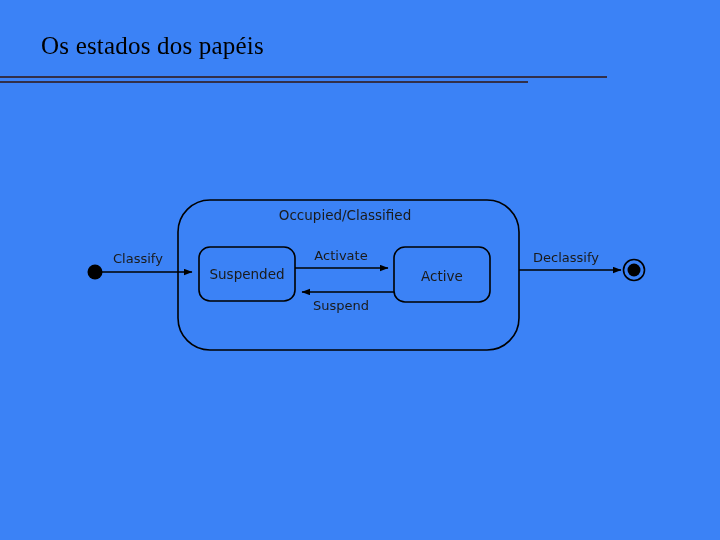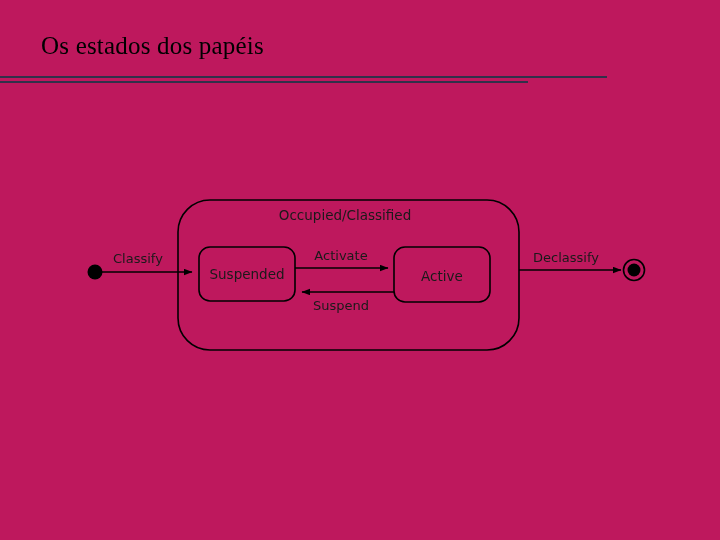--- a/index.html
+++ b/index.html
@@ -4,21 +4,21 @@
 <style>
   html, body {
     margin: 0;
     padding: 0;
     background: #ffffff;
   }
   #slide {
     position: relative;
     width: 720px;
     height: 540px;
-    background: #be185d;
+    background: #3b82f6;
     overflow: hidden;
     font-family: "Liberation Sans", sans-serif;
   }
 
   
   #slide-title {
     position: absolute;
     left: 41px;
     top: 31px;
     font-family: "Liberation Serif", serif;

